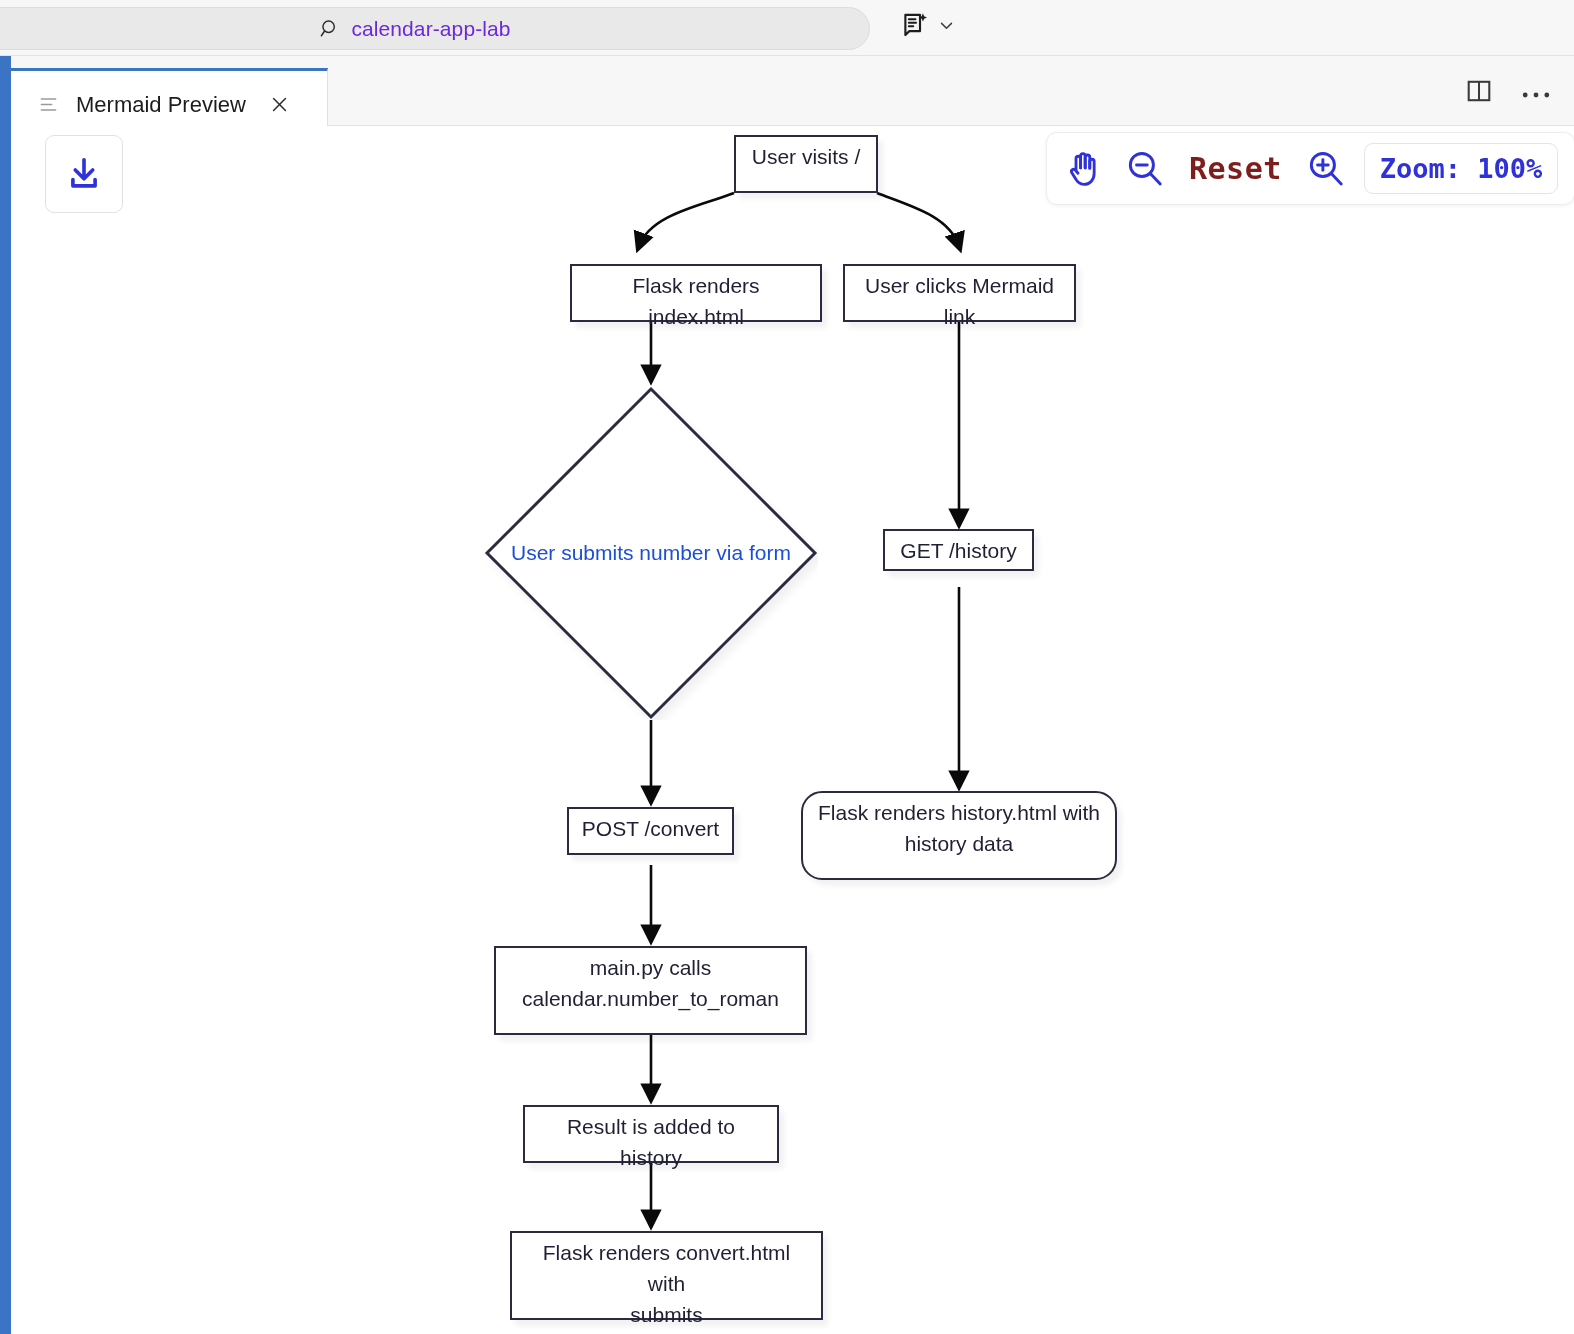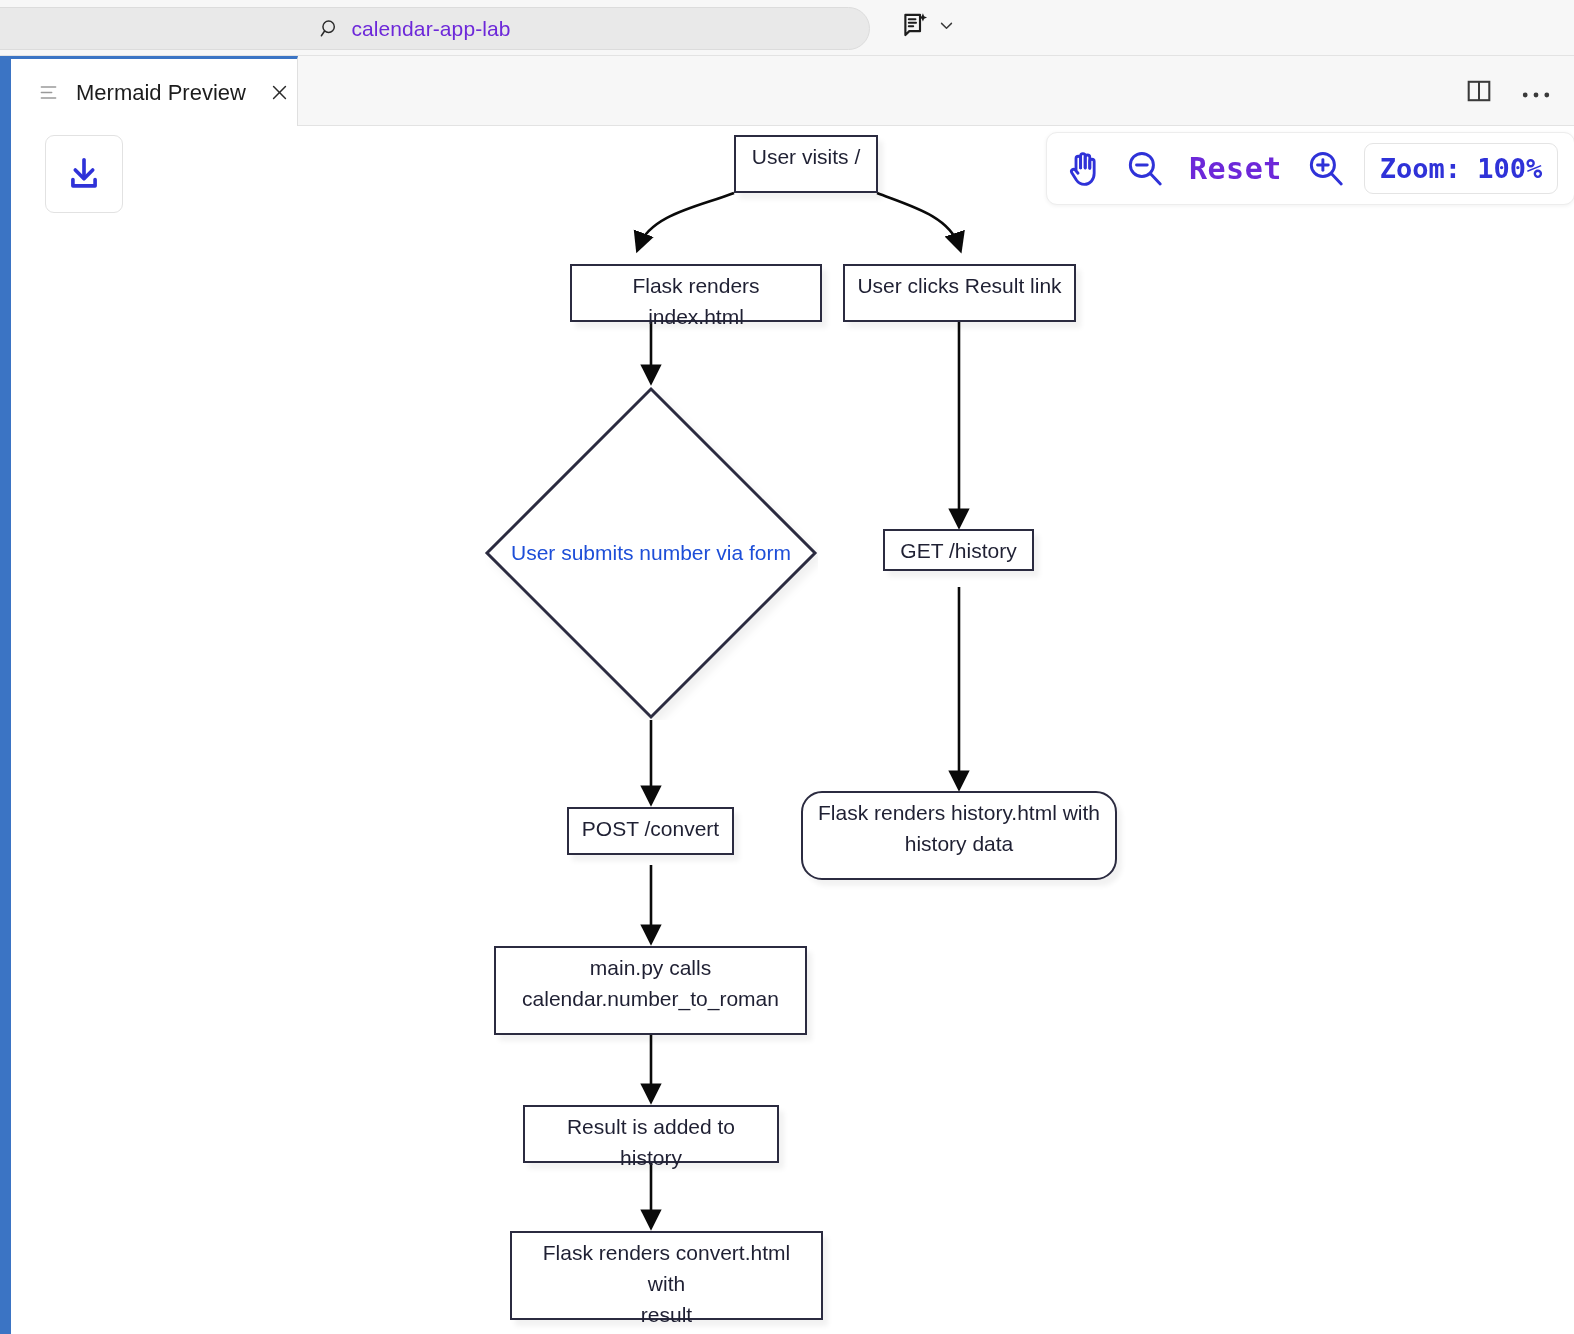--- a/index.html
+++ b/index.html
@@ -39,22 +39,22 @@
   .chev { width: 17px; height: 17px; display: block; }
 
   
   .tabstrip {
     position: absolute; left: 0; top: 56px;
     width: 1574px; height: 70px;
     background: #f7f7f7;
     border-bottom: 1px solid #e3e3e3;
   }
   .tab {
-    position: absolute; left: 11px; top: 0px;
-    width: 287px; height: 70px;
+    position: absolute; left: 11px; top: 12px;
+    width: 317px; height: 70px;
     background: #ffffff;
     border-top: 3px solid #3b74c4;
     border-right: 1px solid #e0e0e0;
     display: flex; align-items: center;
     padding-left: 28px;
     gap: 18px;
     cursor: pointer;
   }
   .tab-menu-icon { width: 19px; height: 19px; display:block; flex: 0 0 auto; }
   .tab-title { font-size: 22px; color: #1c1c1c; white-space: nowrap; }
@@ -102,21 +102,21 @@
     border-radius: 11px;
     box-shadow: 0 1px 4px rgba(0,0,0,.06);
     display: flex; align-items: center;
     padding: 0 16px;
     gap: 16px;
   }
   .zt-icon { width: 44px; height: 44px; display:block; cursor:pointer; }
   .zt-reset {
     font-family: "DejaVu Sans Mono", monospace;
     font-size: 30px; font-weight: 700;
-    color: #6d28d9; letter-spacing: .5px;
+    color: #7f1d1d; letter-spacing: .5px;
     cursor: pointer; padding: 0 6px;
   }
   .zt-level {
     font-family: "DejaVu Sans Mono", monospace;
     font-size: 27px; font-weight: 700;
     color: #2f32d8;
     border: 1px solid #e4e4e4;
     border-radius: 9px;
     padding: 9px 15px;
     white-space: nowrap;
@@ -300,21 +300,21 @@
 
     <div class="node" style="left:723px; top:9px; width:144px; height:58px;">
       <span>User visits /</span>
     </div>
 
     <div class="node" style="left:524px; top:138px; width:252px; height:58px;margin-left:35px;">
       <span>Flask renders index.html</span>
     </div>
 
     <div class="node" style="left:832px; top:138px; width:233px; height:58px;">
-      <span>User clicks Result link</span>
+      <span>User clicks Mermaid link</span>
     </div>
 
     <div class="diamond-wrap" style="left:473px; top:260px; width:334px; height:334px;">
       <svg class="diamond-shape" viewBox="0 0 334 334">
         <polygon points="167,3 331,167 167,331 3,167" fill="#ffffff" stroke="#2b2b40" stroke-width="3" style="filter:drop-shadow(5px 6px 4px rgba(0,0,0,.06))"></polygon>
       </svg>
       <span class="diamond-label">User submits number via form</span>
     </div>
 
     <div class="node" style="left:872px; top:403px; width:151px; height:42px;">
@@ -339,18 +339,18 @@
       </span>
     </div>
 
     <div class="node" style="left:512px; top:979px; width:256px; height:58px;">
       <span>Result is added to history</span>
     </div>
 
     <div class="node" style="left:483px; top:1105px; width:313px; height:89px;margin-left:16px;">
       <span>
         <span>Flask renders convert.html with</span><br>
-        <span>result</span>
+        <span>submits</span>
       </span>
     </div>
 
   </div>
 </div>
 
 </body></html>

